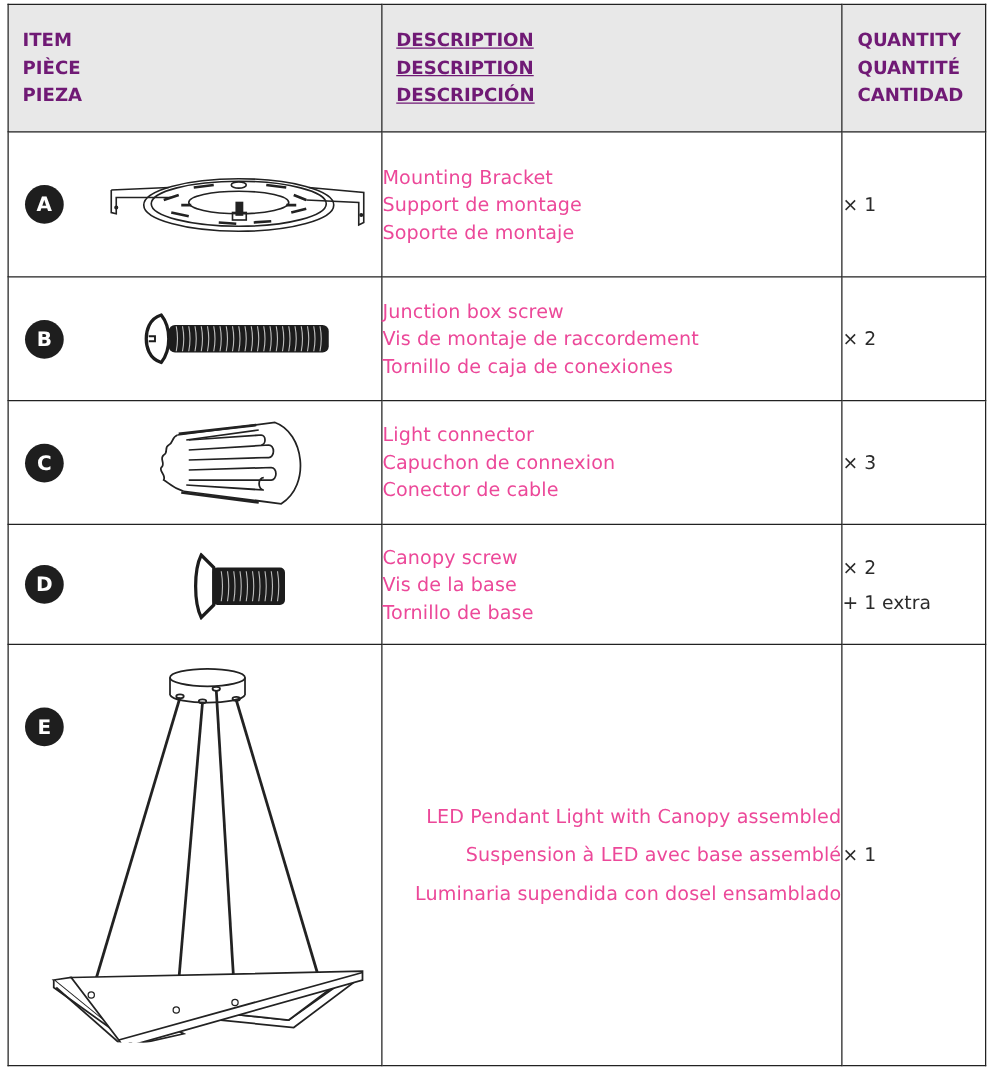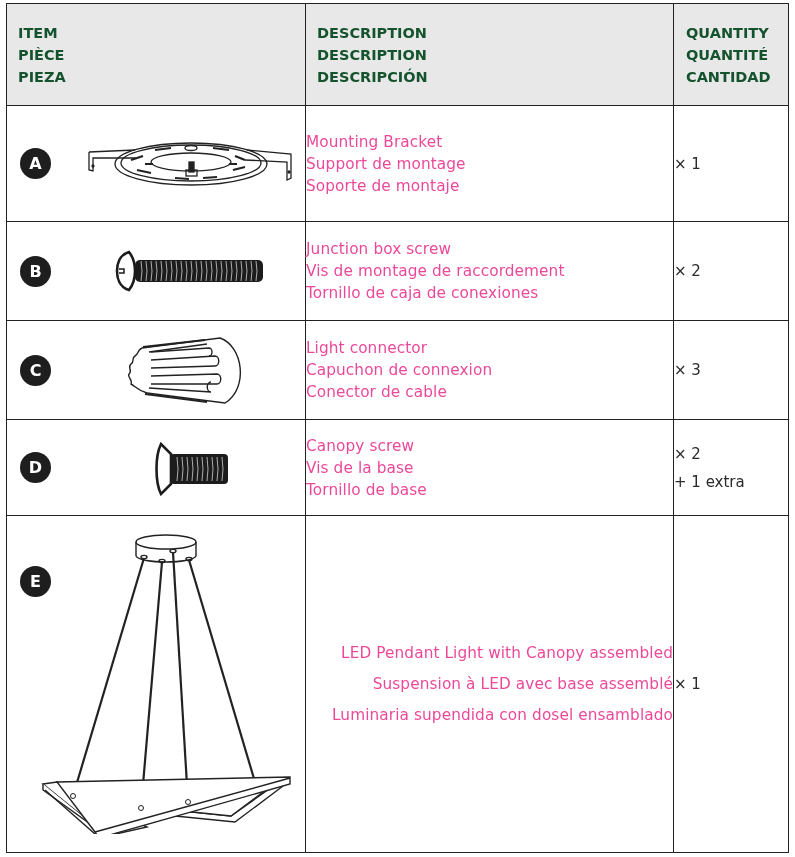--- a/index.html
+++ b/index.html
@@ -2,24 +2,24 @@
 <html><head>
 <meta charset="utf-8">
 <style>
   html, body { margin: 0; padding: 0; background: #ffffff; }
   body { width: 795px; height: 857px; position: relative; overflow: hidden;
          font-family: "DejaVu Sans", "Liberation Sans", sans-serif; color: #2a2a2a; }
   table.parts { position: absolute; left: 6px; top: 3px; border-collapse: collapse;
                 table-layout: fixed; width: 782px; }
   table.parts td, table.parts th { border: 1.6px solid #222; padding: 0; vertical-align: middle; }
   th { background: #e8e8e8; text-align: left; font-weight: bold; font-size: 14.5px;
-       line-height: 22px; color: #14532d; height: 101px; }
+       line-height: 22px; color: #701a75; height: 101px; }
   th .hwrap { padding-left: 11px; }
   th.qty .hwrap { padding-left: 12px; }
-  th.desc .hwrap { padding-left: 11px; }
+  th.desc .hwrap { padding-left: 11px; text-decoration: underline; }
   td.item { position: relative; }
   .badge { position: absolute; left: 13px; width: 31px; height: 31px; border-radius: 50%;
            background: #1e1e1e; color: #fff; font-weight: bold; font-size: 16px;
            display: flex; align-items: center; justify-content: center; }
   .illus { position: absolute; }
   td.desc { font-size: 15.3px; line-height: 22px; padding-left: 10px; color: #ec4899; letter-spacing: 0.1px; }
   td.desc.spaced { line-height: 31px; text-align: right; }
   td.qty { font-size: 15px; padding-left: 11px; color: #2b2b2b; }
   td.qty .line2 { margin-top: 10px; }
 </style>
@@ -96,21 +96,21 @@
         <path d="M14 3 C4 6 2 16 2 22 C2 28 4 38 14 41 C18 36 20 30 20 22 C20 14 18 8 14 3 Z" fill="none" stroke="#1c1c1c" stroke-width="2.6"></path>
         <path d="M4 20 l5 0 l0 4 l-5 0" fill="none" stroke="#1c1c1c" stroke-width="1.5"></path>
         <rect x="20" y="11" width="128" height="22" rx="5" fill="#1c1c1c"></rect>
         <g stroke="#bdbdbd" stroke-width="0.9">
           <path d="M26 12 q2 10 0 20 M31 12 q2 10 0 20 M36 12 q2 10 0 20 M41 12 q2 10 0 20 M46 12 q2 10 0 20 M51 12 q2 10 0 20 M56 12 q2 10 0 20 M61 12 q2 10 0 20 M66 12 q2 10 0 20 M71 12 q2 10 0 20 M76 12 q2 10 0 20 M81 12 q2 10 0 20 M86 12 q2 10 0 20 M91 12 q2 10 0 20 M96 12 q2 10 0 20 M101 12 q2 10 0 20 M106 12 q2 10 0 20 M111 12 q2 10 0 20 M116 12 q2 10 0 20 M121 12 q2 10 0 20 M126 12 q2 10 0 20 M131 12 q2 10 0 20 M136 12 q2 10 0 20 M141 12 q2 10 0 20" fill="none"></path>
         </g>
       </svg>
     </td>
     <td class="desc">
       <div>Junction box screw</div>
-      <div>Vis de montage de raccordement</div>
+      <div>Vis de montaje de raccordement</div>
       <div>Tornillo de caja de conexiones</div>
     </td>
     <td class="qty">
       <div>× 2</div>
     </td>
   </tr>
 
   <tr style="height:99px">
     <td class="item">
       <div class="badge" style="top:34px">C</div>

